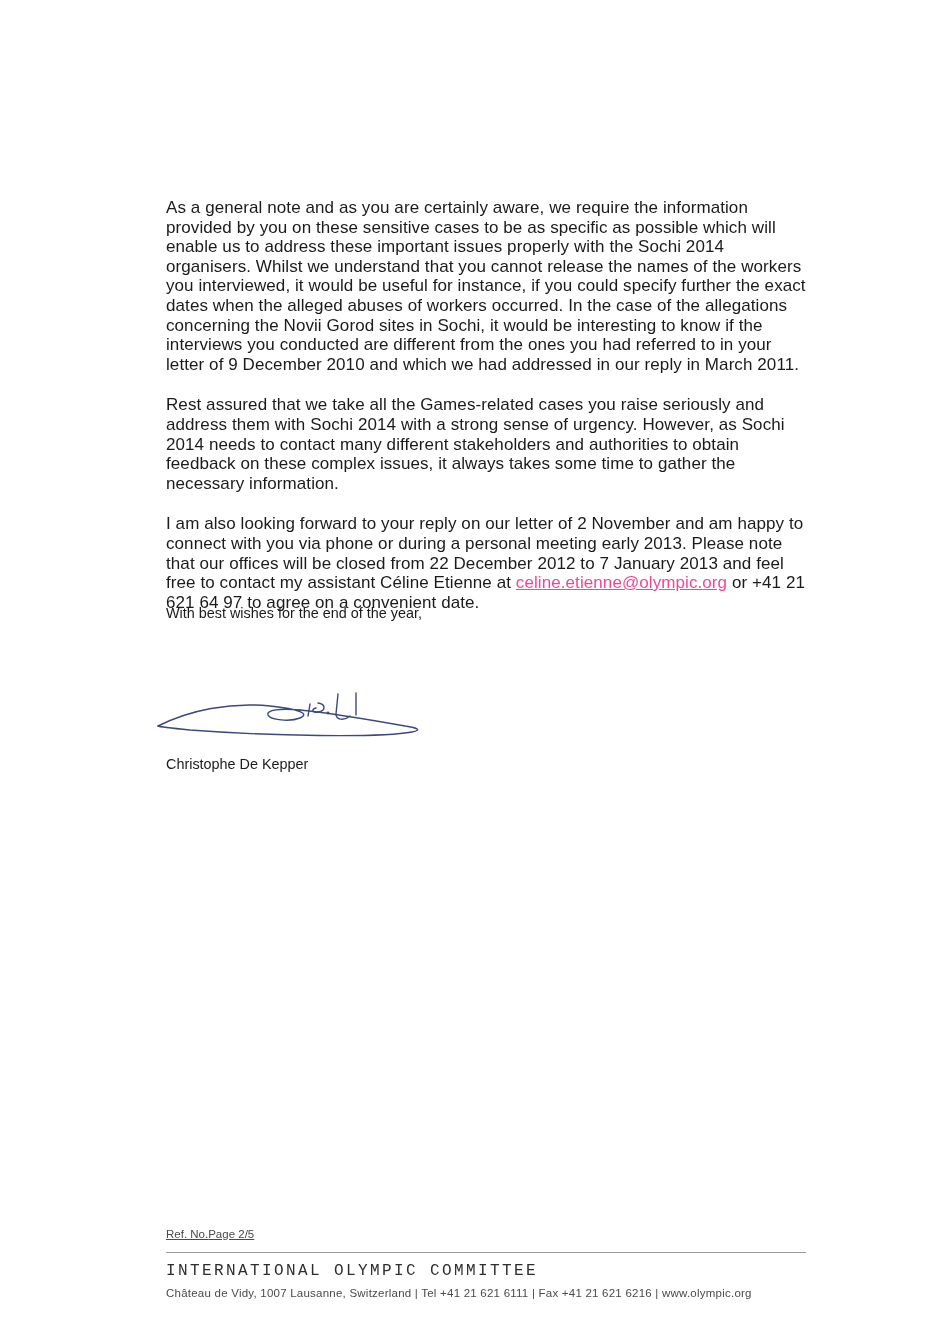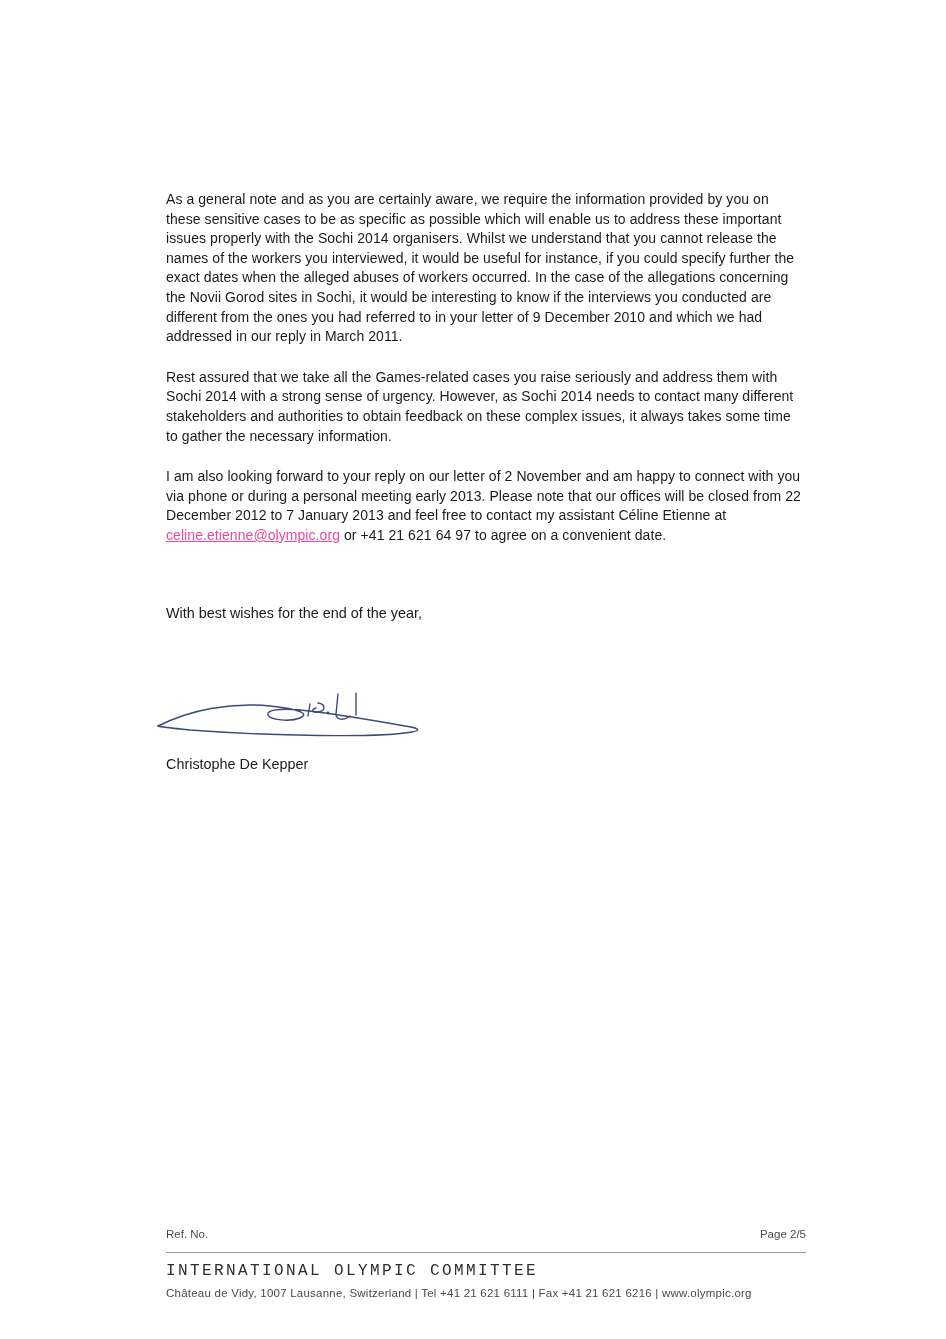--- a/index.html
+++ b/index.html
@@ -22,22 +22,22 @@
     height: 1339px;
     background: #fff;
   }
   .content {
     position: absolute;
     left: 166px;
     top: 186px;
     width: 640px;
   }
   p.para {
-    margin: 4px 0 21px 0;
-    font-size: 14px;
+    margin: 12px 0 21px 0;
+    font-size: 17px;
     line-height: 19.6px;
     text-align: left;
     color: #1b1b1b;
     letter-spacing: 0.005em;
   }
   a.email-link {
     color: #ec4899;
     text-decoration: underline;
   }
   .closing {
@@ -62,23 +62,24 @@
     font-size: 14.4px;
     line-height: 19.6px;
     color: #1b1b1b;
   }
   .footer-meta {
     position: absolute;
     left: 166px;
     top: 1228px;
     width: 640px;
     display: flex;
-    justify-content: space-between;
+    justify-content: flex-start;
     font-size: 11.5px;
     color: #4a4a4a;
+    text-decoration: underline;
   }
   .footer-rule {
     position: absolute;
     left: 166px;
     top: 1252px;
     width: 640px;
     height: 1px;
     background: #9a9a9a;
   }
   .footer-org {

